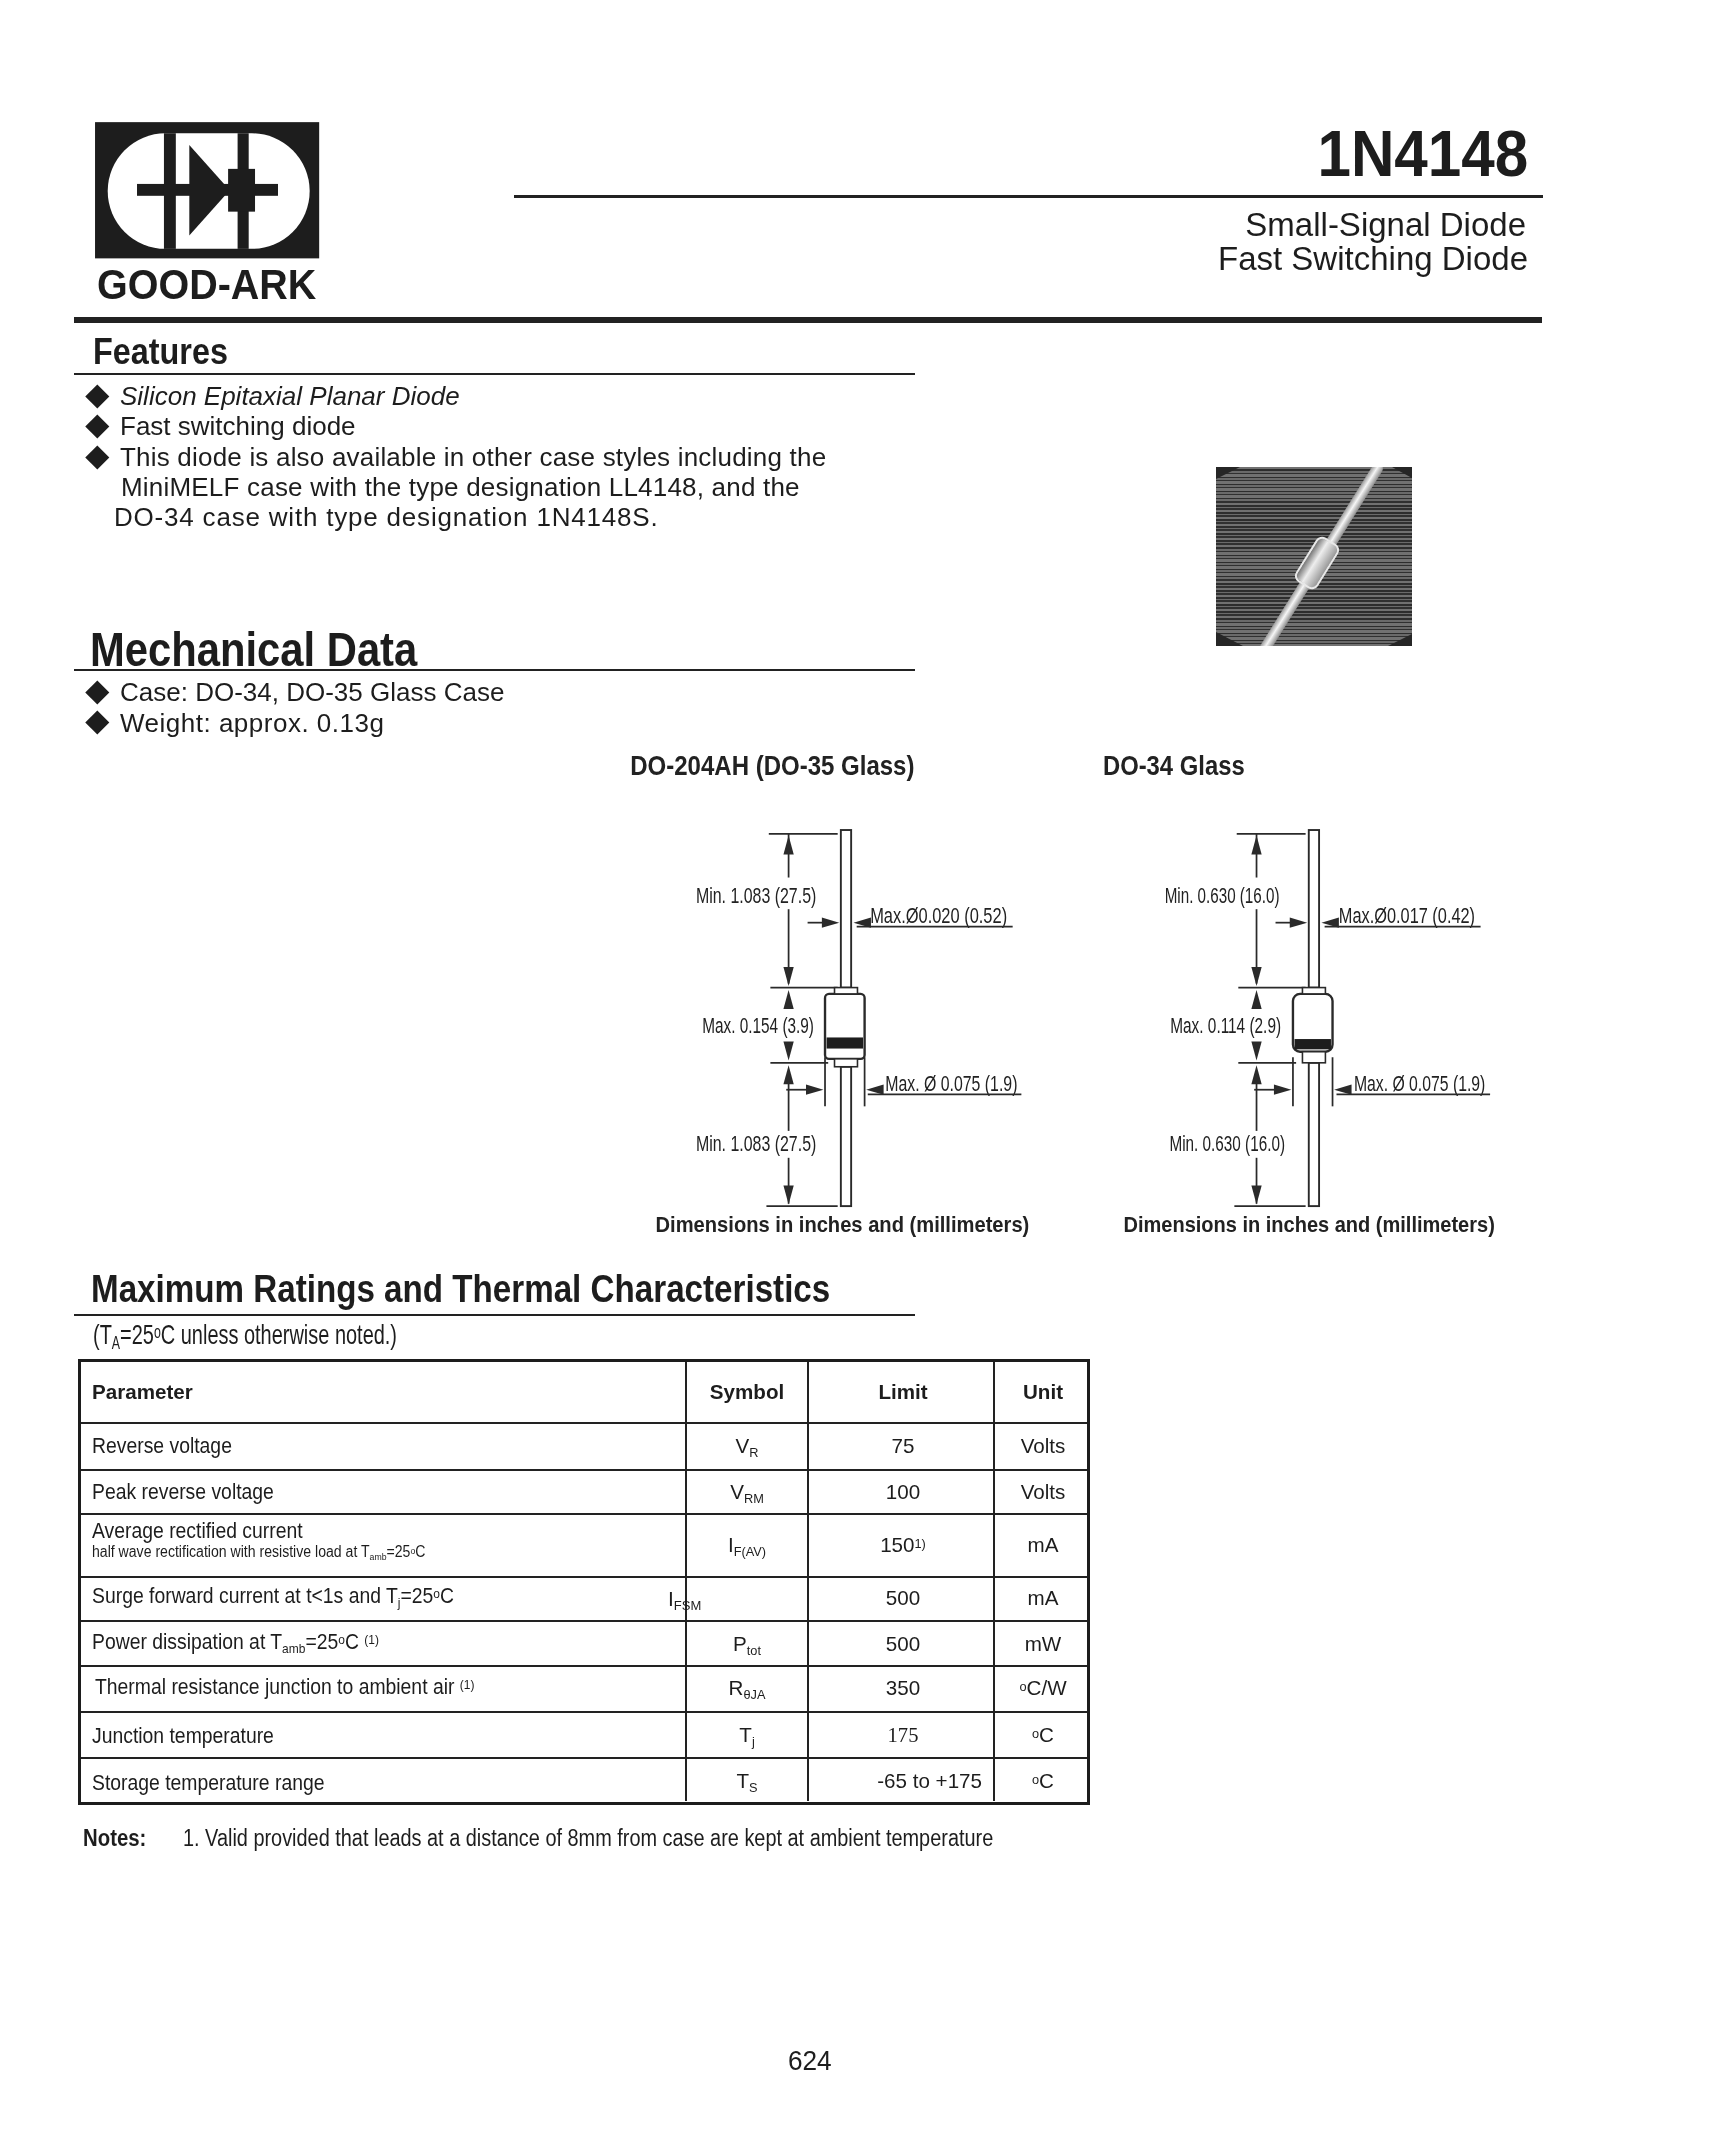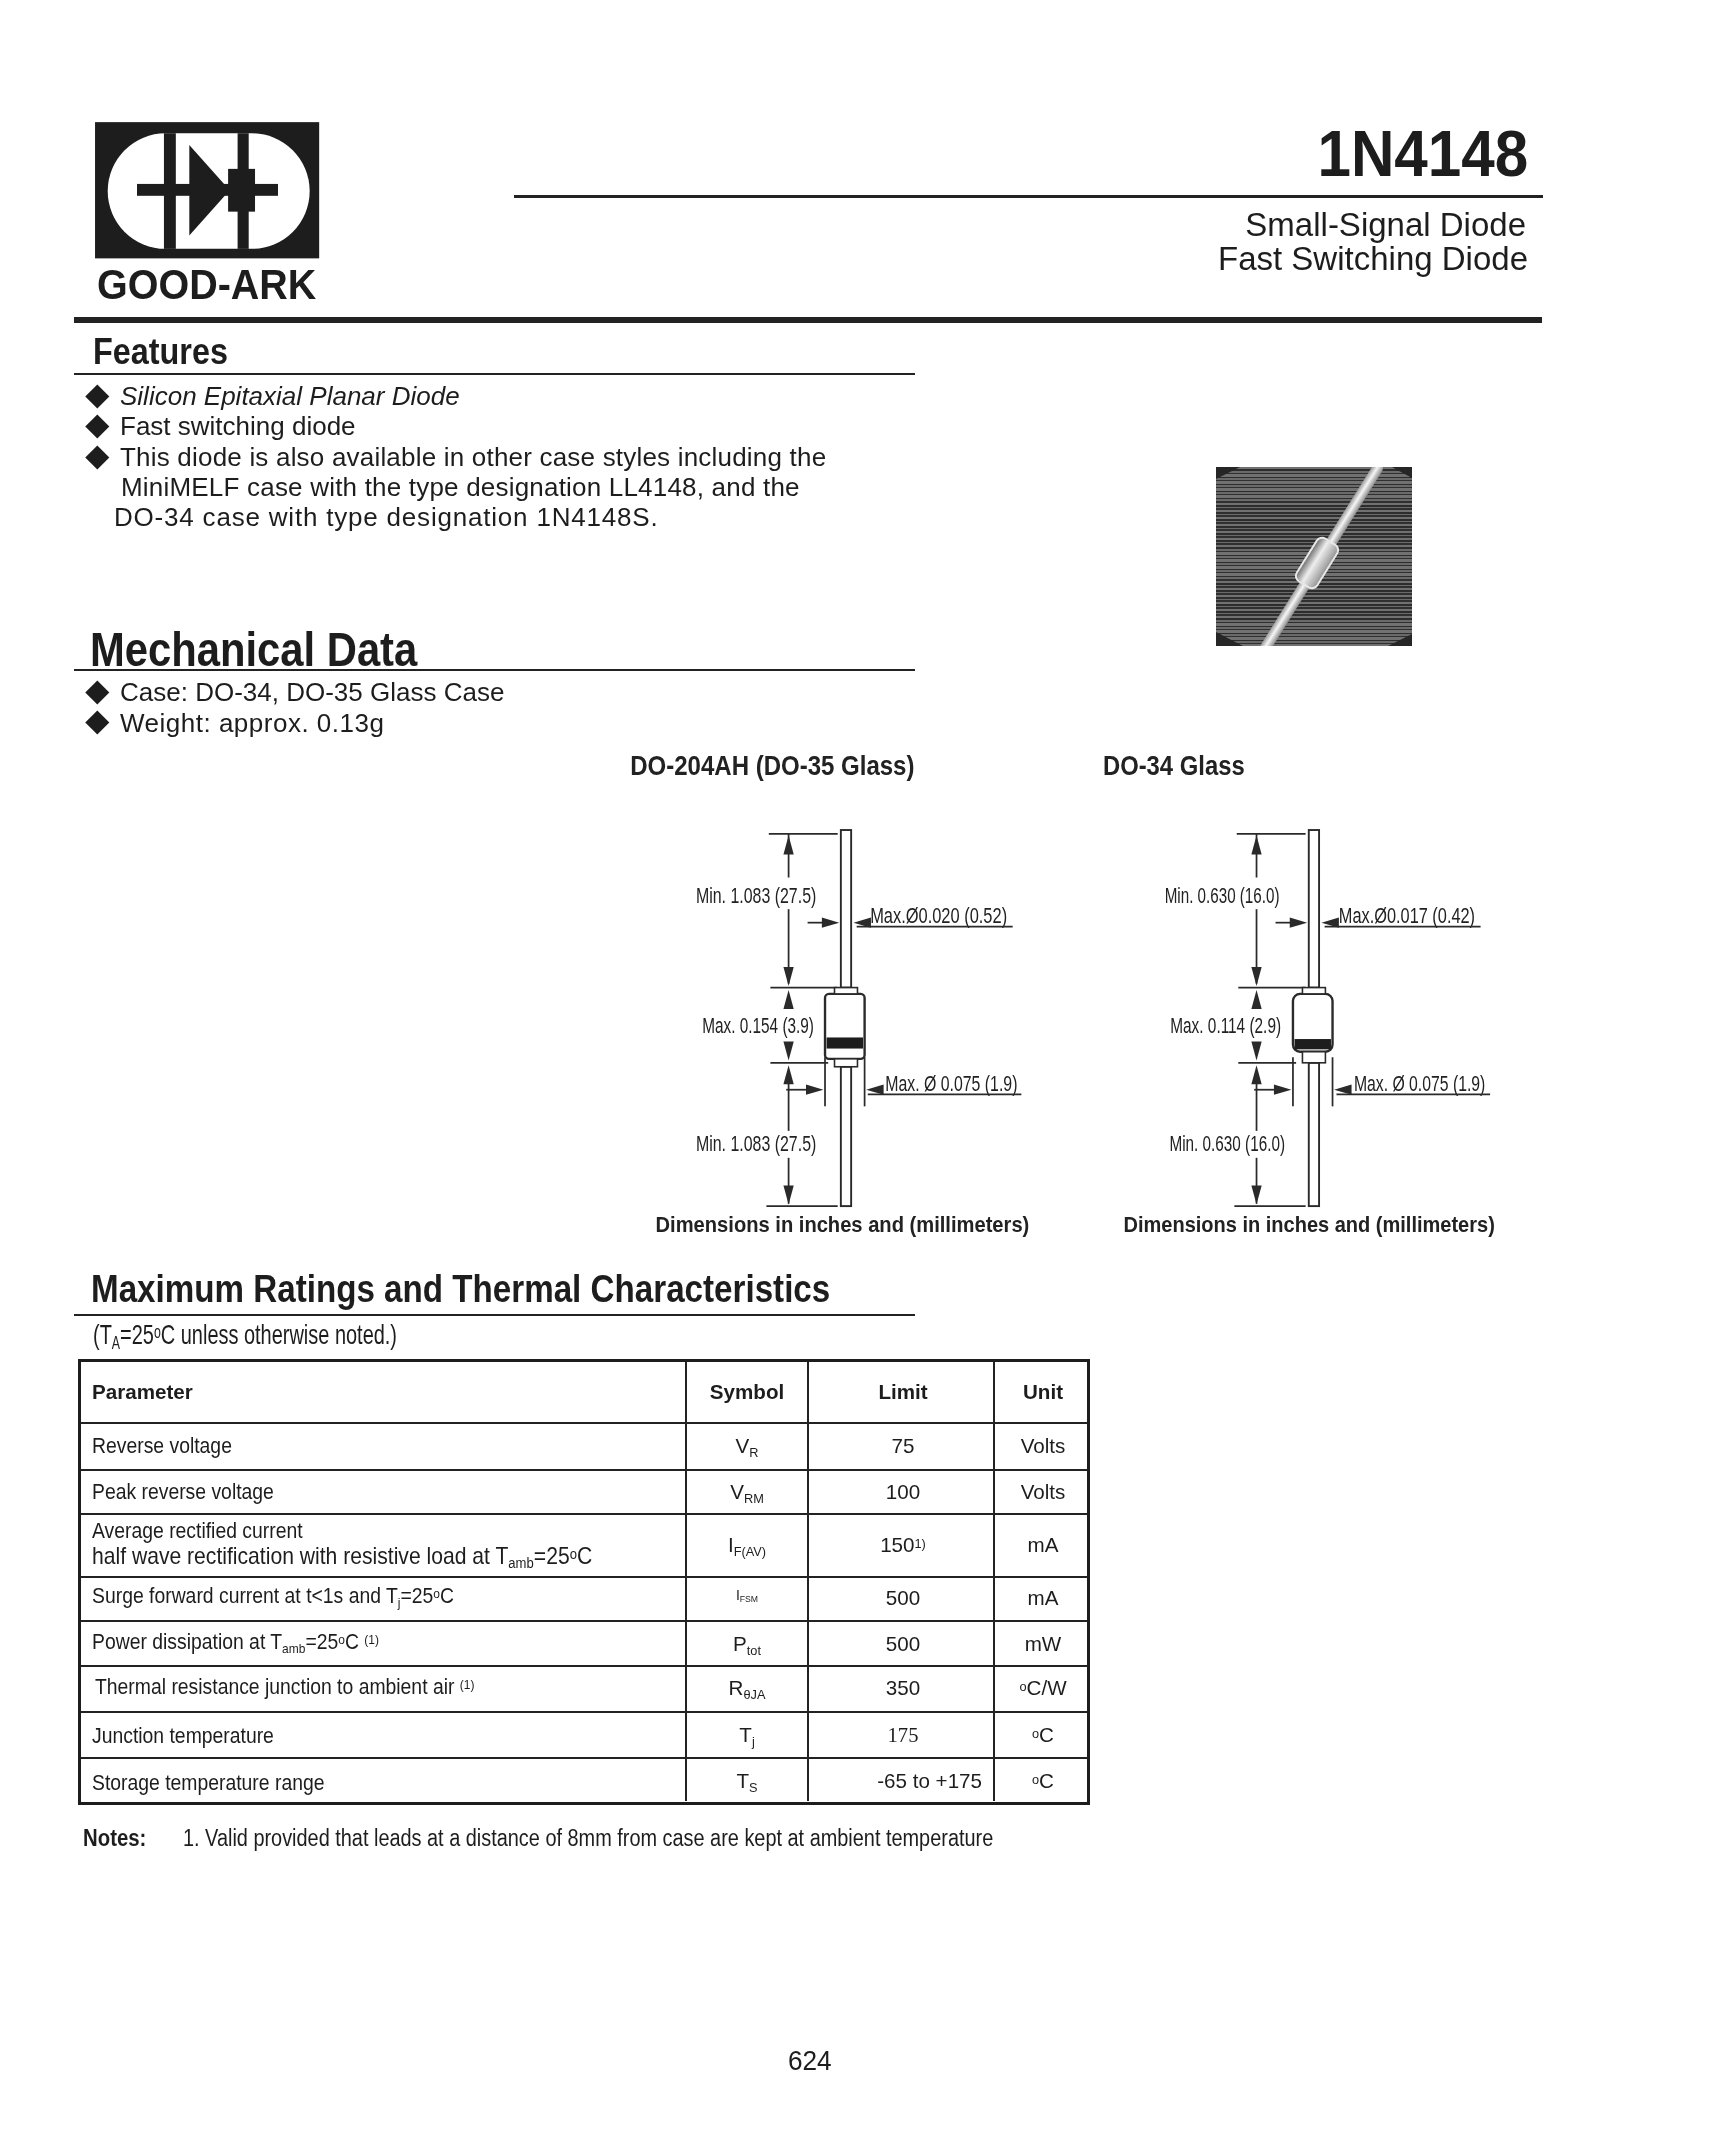--- a/index.html
+++ b/index.html
@@ -178,30 +178,30 @@
   <div class="rule" style="left:0;top:395px;width:1006px;height:1.6px;"></div>
 </div>
 
 <div class="t b" style="left:92px;top:1382px;font-size:20.6px;">Parameter</div>
 <div class="t b" style="left:668px;top:1382px;width:158px;text-align:center;font-size:20.6px;">Symbol</div>
 <div class="t b" style="left:824px;top:1382px;width:158px;text-align:center;font-size:20.6px;">Limit</div>
 <div class="t b" style="left:964px;top:1382px;width:158px;text-align:center;font-size:20.6px;">Unit</div>
 <div class="t" style="left:92px;top:1435px;font-size:22px;"><span class="sx" style="transform:scaleX(0.88)">Reverse voltage</span></div>
 <div class="t" style="left:92px;top:1481px;font-size:22px;"><span class="sx" style="transform:scaleX(0.88)">Peak reverse voltage</span></div>
 <div class="t" style="left:92px;top:1520px;font-size:22px;"><span class="sx" style="transform:scaleX(0.88)">Average rectified current</span></div>
-<div class="t" style="left:92px;top:1544px;font-size:24px;"><span class="sx" style="transform:scaleX(0.88)">half wave rectification with resistive load at T<sub>amb</sub>=25<sup>o</sup>C</span></div>
+<div class="t" style="left:92px;top:1544px;font-size:16px;"><span class="sx" style="transform:scaleX(0.88)">half wave rectification with resistive load at T<sub>amb</sub>=25<sup>o</sup>C</span></div>
 <div class="t" style="left:92px;top:1585px;font-size:22px;"><span class="sx" style="transform:scaleX(0.88)">Surge forward current at t&lt;1s and T<sub>j</sub>=25<sup>o</sup>C</span></div>
 <div class="t" style="left:92px;top:1631px;font-size:22px;"><span class="sx" style="transform:scaleX(0.88)">Power dissipation at T<sub>amb</sub>=25<sup>o</sup>C <sup>(1)</sup></span></div>
 <div class="t" style="left:95px;top:1676px;font-size:22px;"><span class="sx" style="transform:scaleX(0.88)">Thermal resistance junction to ambient air <sup>(1)</sup></span></div>
 <div class="t" style="left:92px;top:1725px;font-size:22px;"><span class="sx" style="transform:scaleX(0.88)">Junction temperature</span></div>
 <div class="t" style="left:92px;top:1772px;font-size:22px;"><span class="sx" style="transform:scaleX(0.88)">Storage temperature range</span></div>
 <div class="t" style="left:668px;top:1436px;width:158px;text-align:center;font-size:20.6px;">V<sub>R</sub></div>
 <div class="t" style="left:668px;top:1482px;width:158px;text-align:center;font-size:20.6px;">V<sub>RM</sub></div>
 <div class="t" style="left:668px;top:1535px;width:158px;text-align:center;font-size:20.6px;">I<sub>F(AV)</sub></div>
-<div class="t" style="left:668px;top:1588px;width:158px;text-align:center;font-size:14px;">I<sub>FSM</sub></div>
+<div class="t" style="left:668px;top:1588px;width:158px;text-align:left;font-size:21px;">I<sub>FSM</sub></div>
 <div class="t" style="left:668px;top:1634px;width:158px;text-align:center;font-size:20.6px;">P<sub>tot</sub></div>
 <div class="t" style="left:668px;top:1678px;width:158px;text-align:center;font-size:20.6px;">R<sub>θJA</sub></div>
 <div class="t" style="left:668px;top:1725px;width:158px;text-align:center;font-size:20.6px;">T<sub>j</sub></div>
 <div class="t" style="left:668px;top:1771px;width:158px;text-align:center;font-size:20.6px;">T<sub>S</sub></div>
 <div class="t" style="left:824px;top:1436px;width:158px;text-align:center;font-size:20.6px;">75</div>
 <div class="t" style="left:824px;top:1482px;width:158px;text-align:center;font-size:20.6px;">100</div>
 <div class="t" style="left:824px;top:1535px;width:158px;text-align:center;font-size:20.6px;">150<sup>1)</sup></div>
 <div class="t" style="left:824px;top:1588px;width:158px;text-align:center;font-size:20.6px;">500</div>
 <div class="t" style="left:824px;top:1634px;width:158px;text-align:center;font-size:20.6px;">500</div>
 <div class="t" style="left:824px;top:1678px;width:158px;text-align:center;font-size:20.6px;">350</div>

